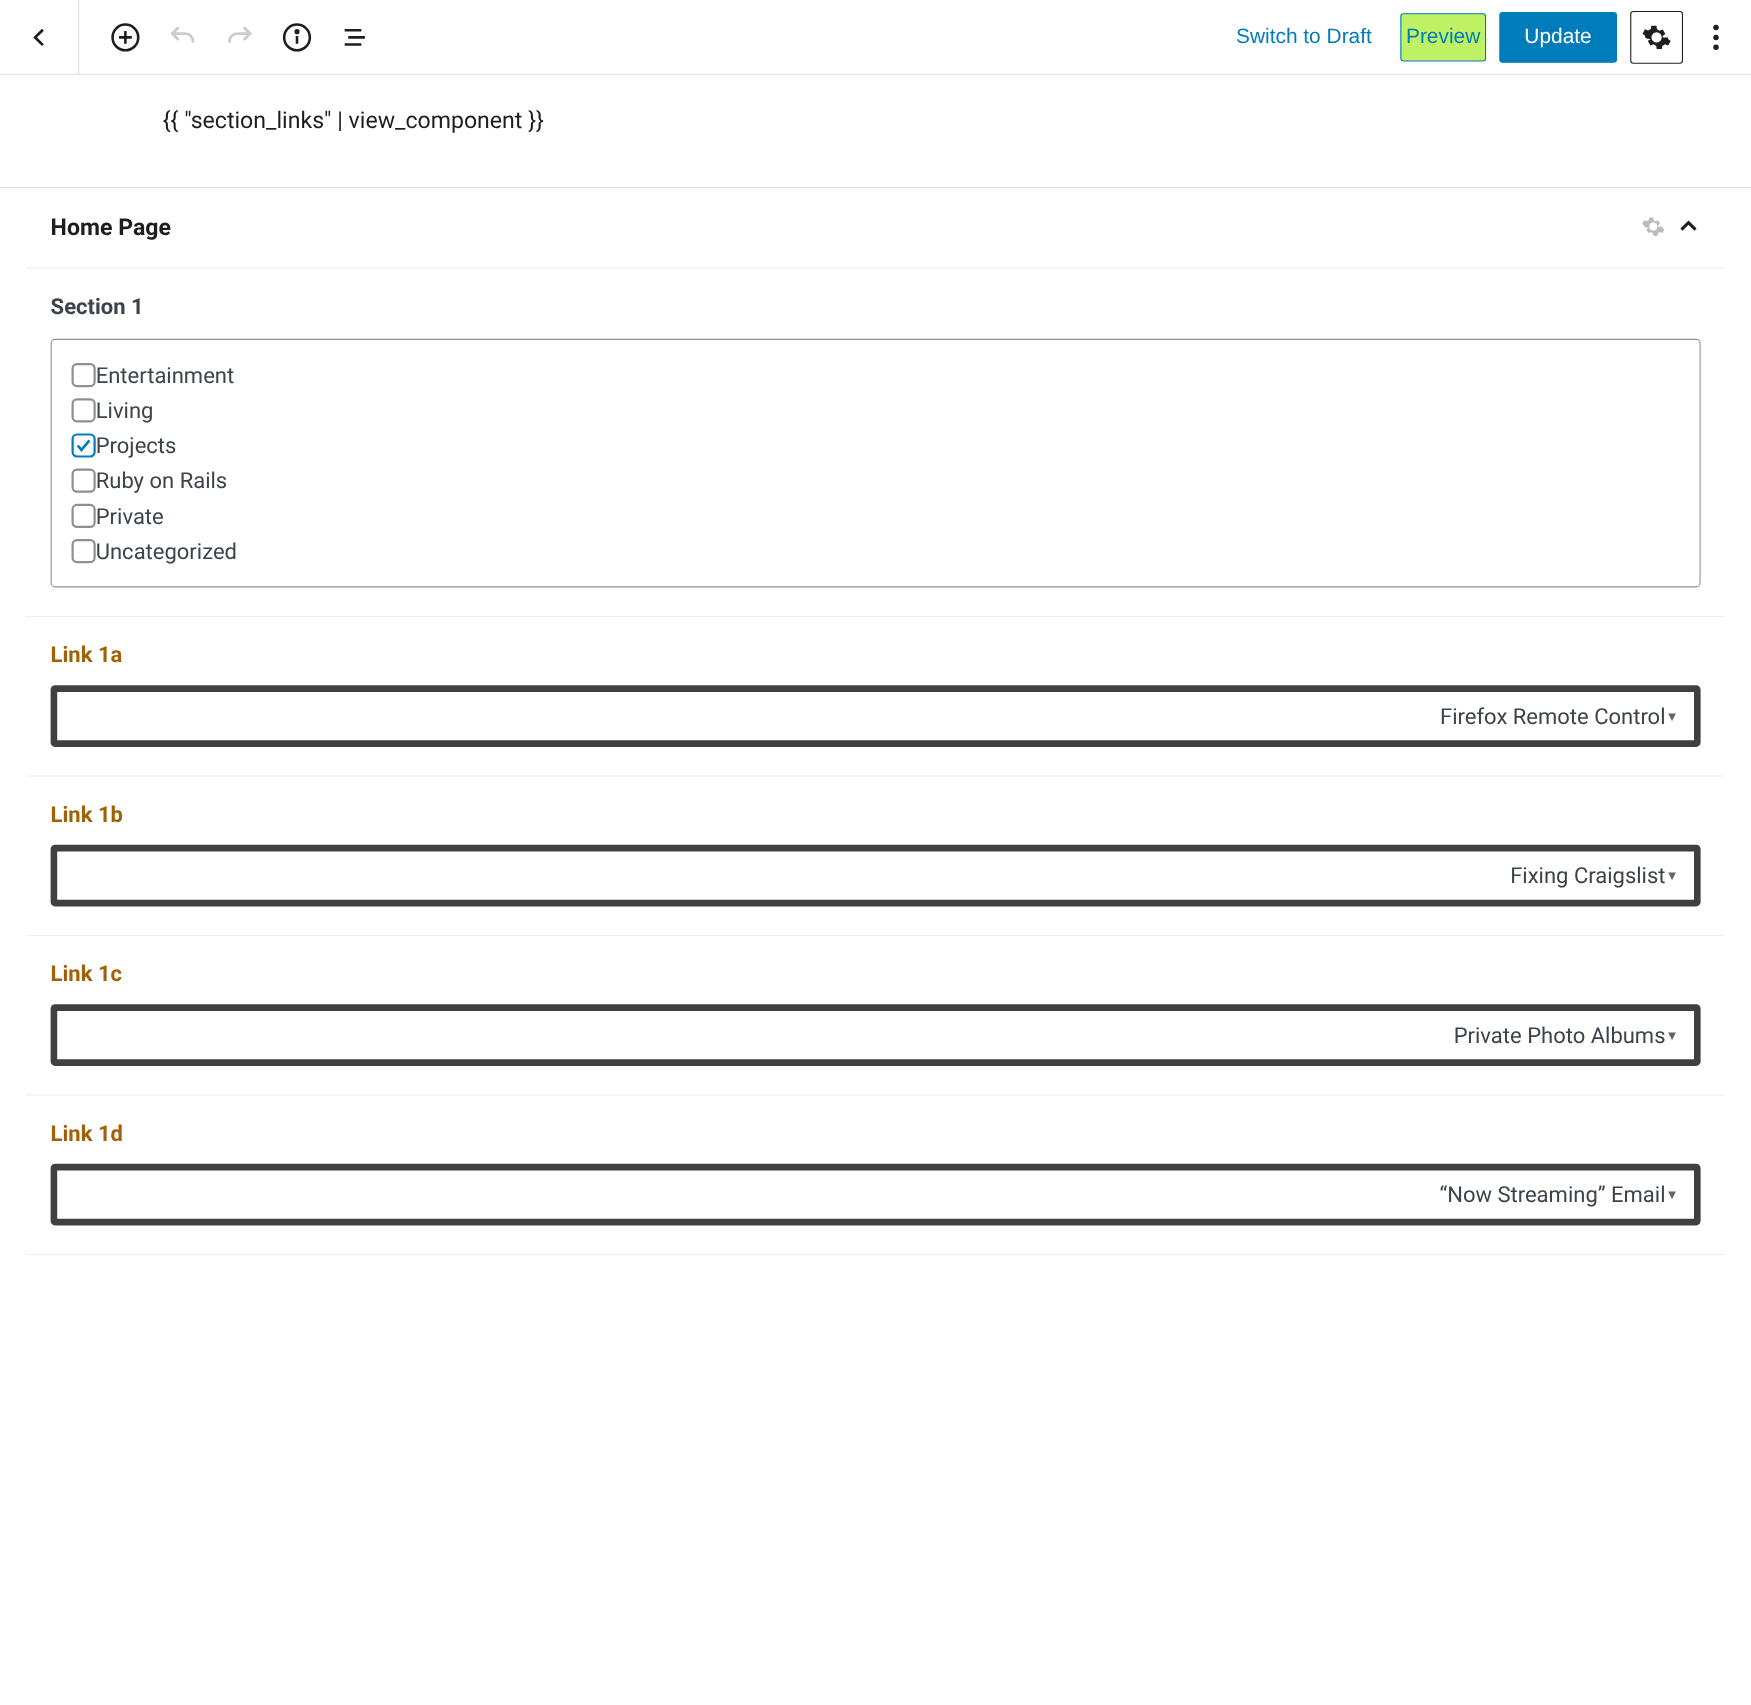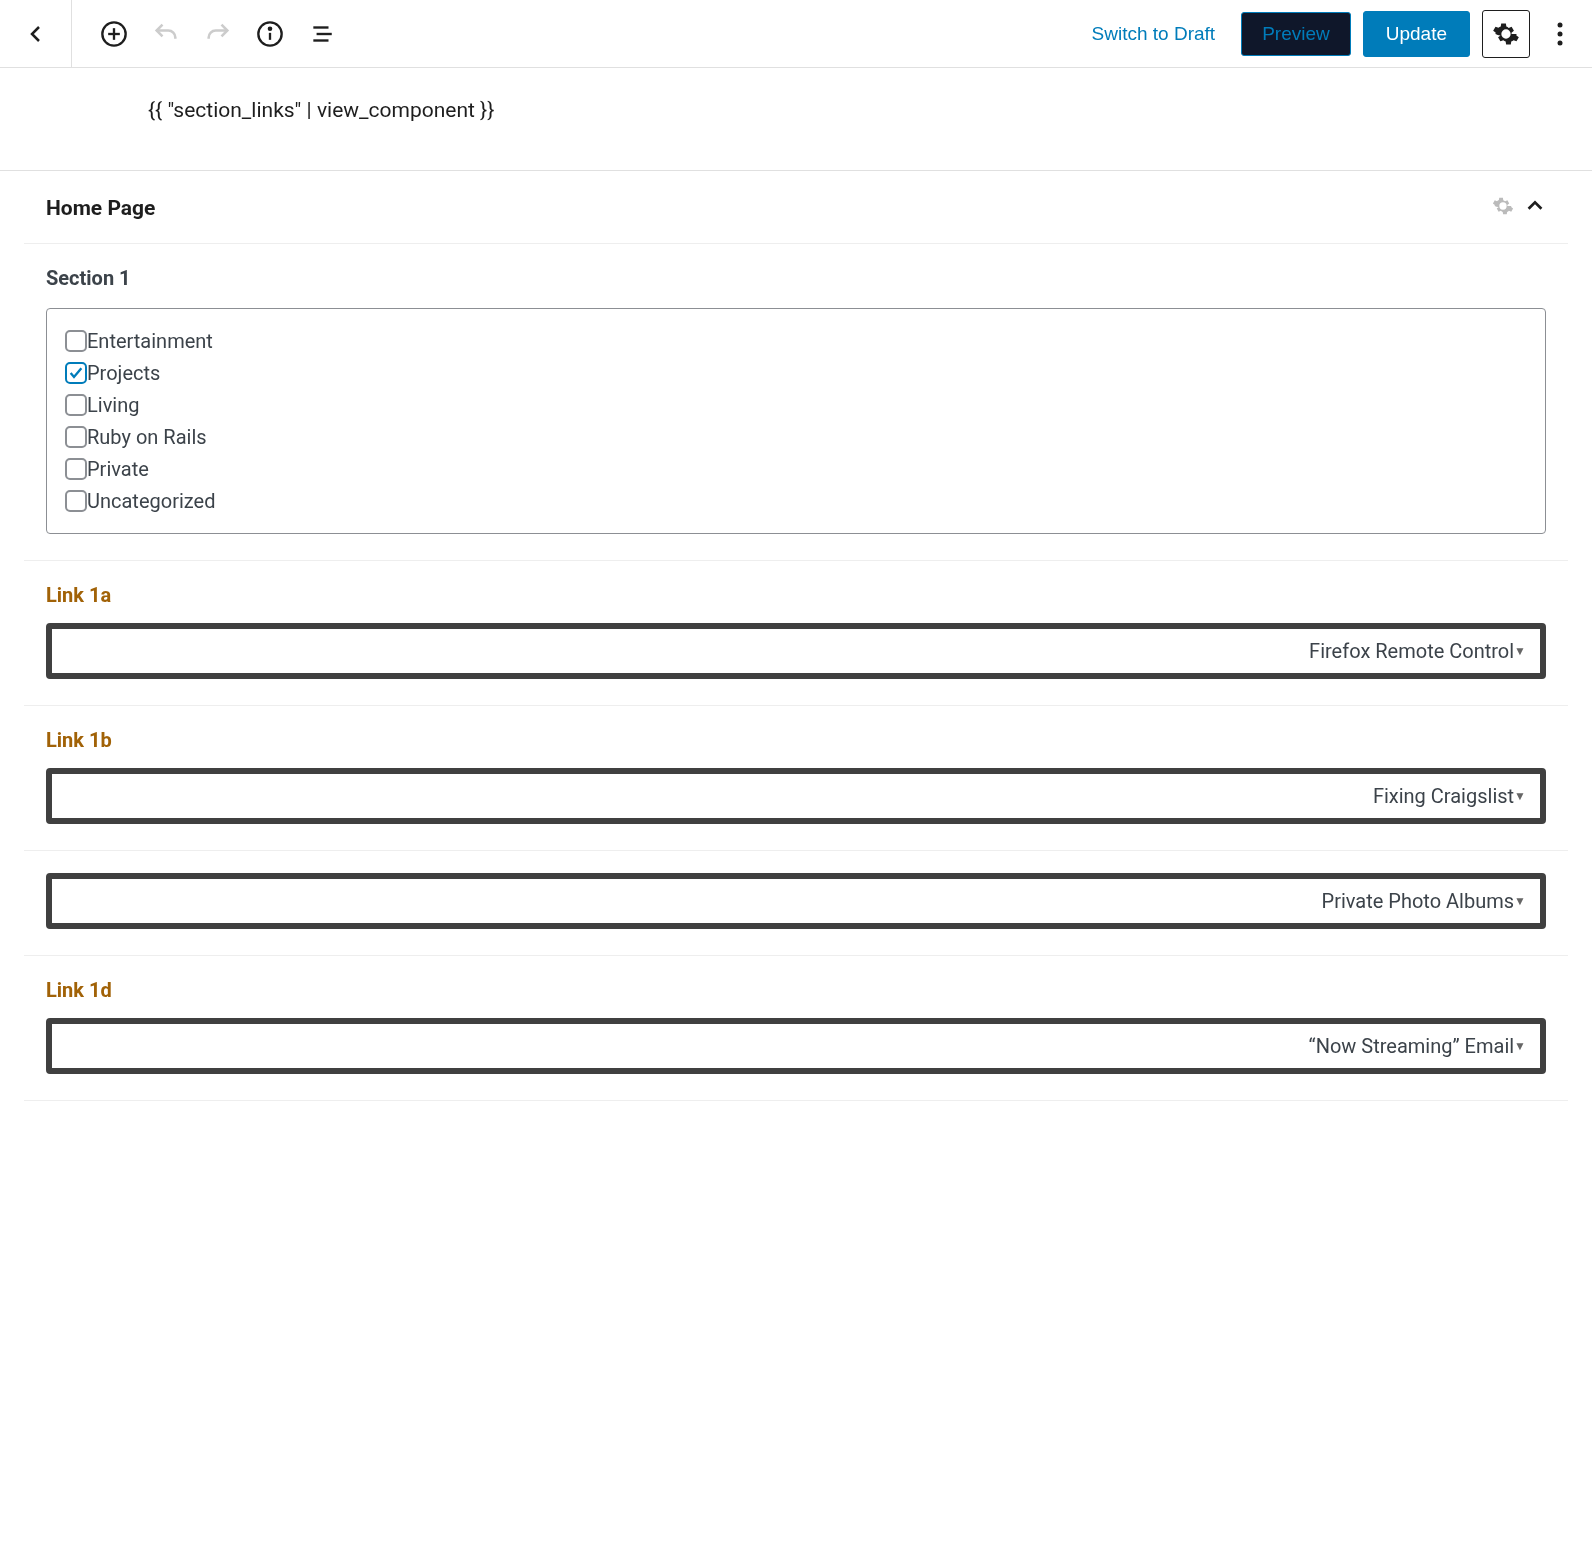--- a/index.html
+++ b/index.html
@@ -54,26 +54,26 @@
     .link-btn {
       background: none;
       border: none;
       color: #007cba;
       font-size: 19px;
       cursor: pointer;
       padding: 8px 14px;
       text-align: center;
     }
     .preview-btn {
-      background: #0f172a;
+      background: #bef264;
       border: 1.5px solid #007cba;
       color: #007cba;
       font-size: 19px;
       border-radius: 3px;
-      padding: 10px 20px;
+      padding: 10px 4px;
       cursor: pointer;
     }
     .update-btn {
       background: #007cba;
       border: 1px solid #007cba;
       color: #fff;
       font-size: 19px;
       border-radius: 3px;
       padding: 11px 22px;
       cursor: pointer;
@@ -273,33 +273,33 @@
   </div>
 
   <div class="section-block">
     <div class="section-label">Section 1</div>
     <div class="checkbox-group" id="cat-group">
         <div class="checkbox-row">
           <div class="checkbox"></div>
           <span class="checkbox-label">Entertainment</span>
         </div>
         <div class="checkbox-row">
+          <div class="checkbox"></div>
+          <span class="checkbox-label">Living</span>
+        </div>
+        <div class="checkbox-row">
           <div class="checkbox checked">
             <svg width="16" height="16" viewBox="0 0 24 24" fill="none" stroke="#007cba" stroke-width="3.5">
               <polyline points="4 12 9 18 20 5"></polyline>
             </svg>
           </div>
           <span class="checkbox-label">Projects</span>
         </div>
         <div class="checkbox-row">
           <div class="checkbox"></div>
-          <span class="checkbox-label">Living</span>
-        </div>
-        <div class="checkbox-row">
-          <div class="checkbox"></div>
           <span class="checkbox-label">Ruby on Rails</span>
         </div>
         <div class="checkbox-row">
           <div class="checkbox"></div>
           <span class="checkbox-label">Private</span>
         </div>
         <div class="checkbox-row">
           <div class="checkbox"></div>
           <span class="checkbox-label">Uncategorized</span>
         </div>
@@ -315,20 +315,21 @@
         </div>
       </div>
       <div class="link-block">
         <div class="link-label">Link 1b</div>
         <div class="select">
           <span>Fixing Craigslist</span>
           <span class="select-caret">▼</span>
         </div>
       </div>
       <div class="link-block">
+        <div class="link-label">Link 1c</div>
         <div class="select">
           <span>Private Photo Albums</span>
           <span class="select-caret">▼</span>
         </div>
       </div>
       <div class="link-block">
         <div class="link-label">Link 1d</div>
         <div class="select">
           <span>“Now Streaming” Email</span>
           <span class="select-caret">▼</span>

